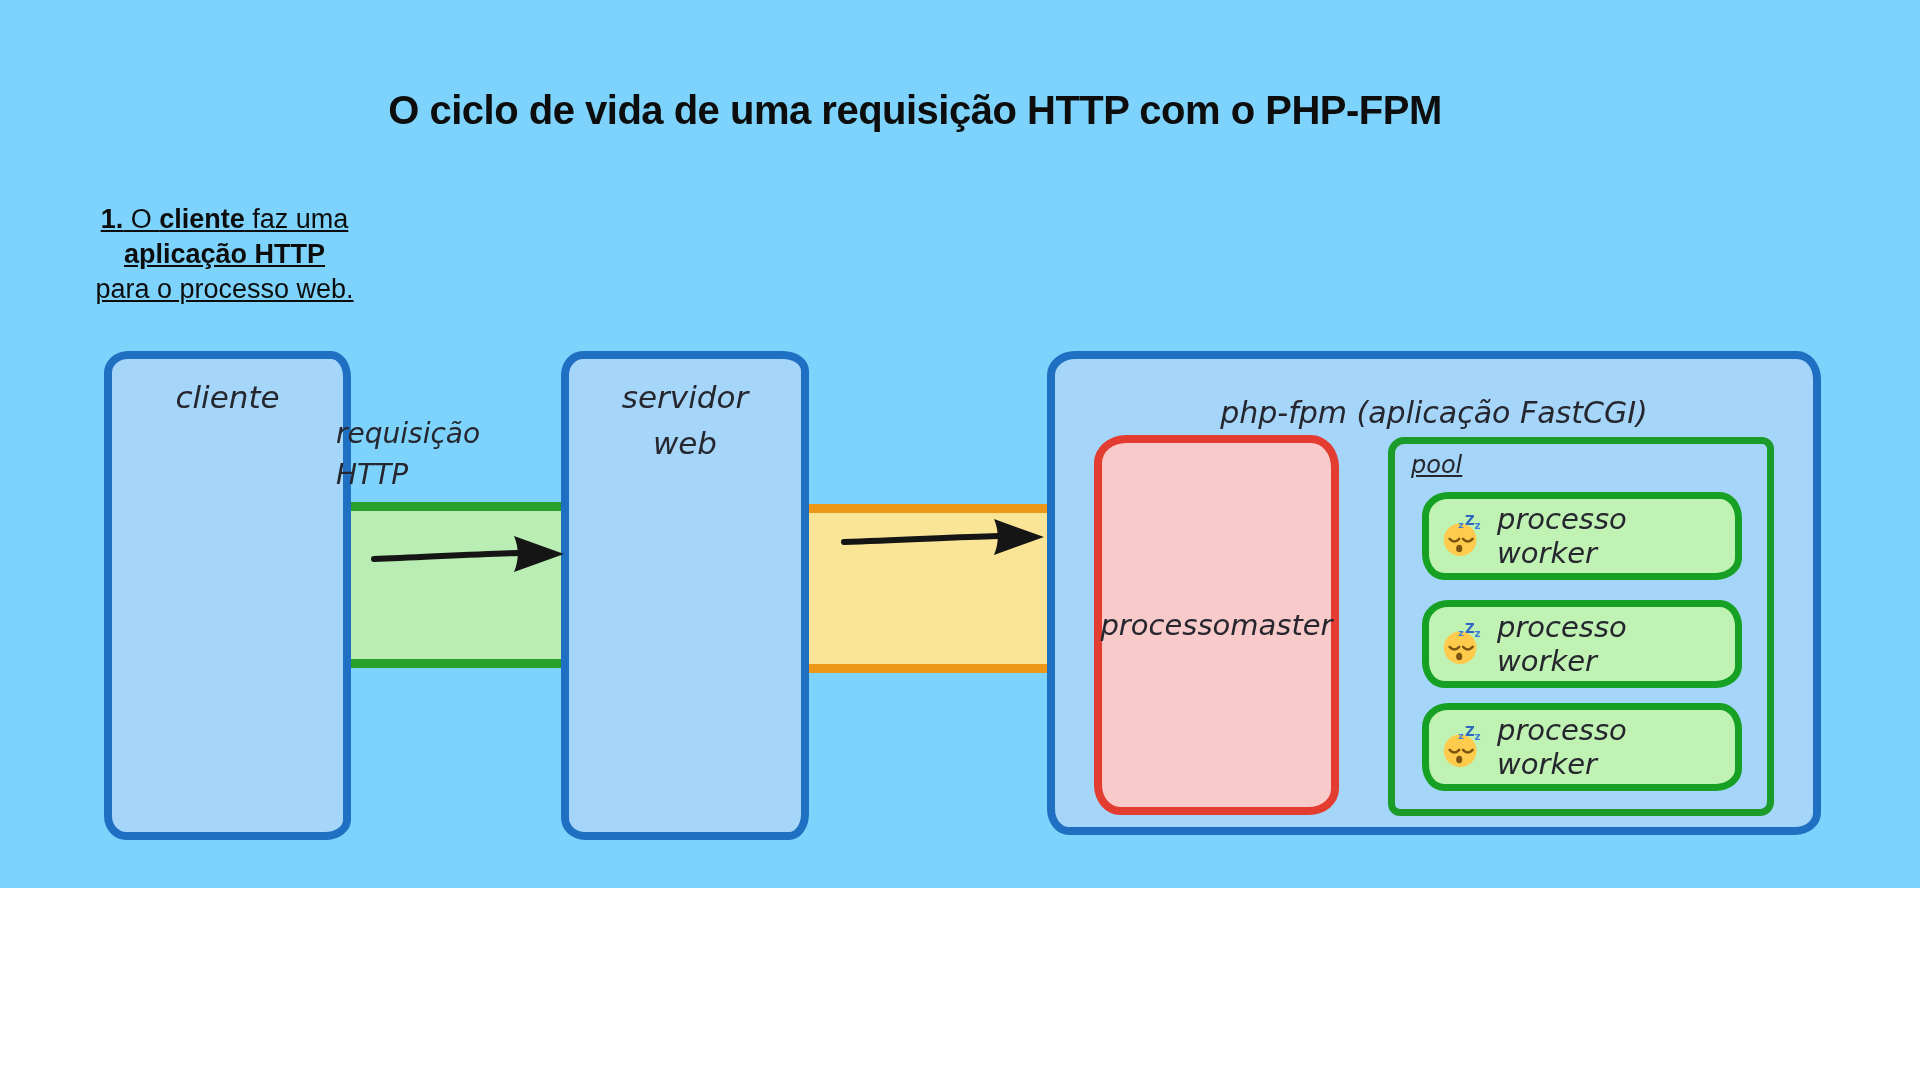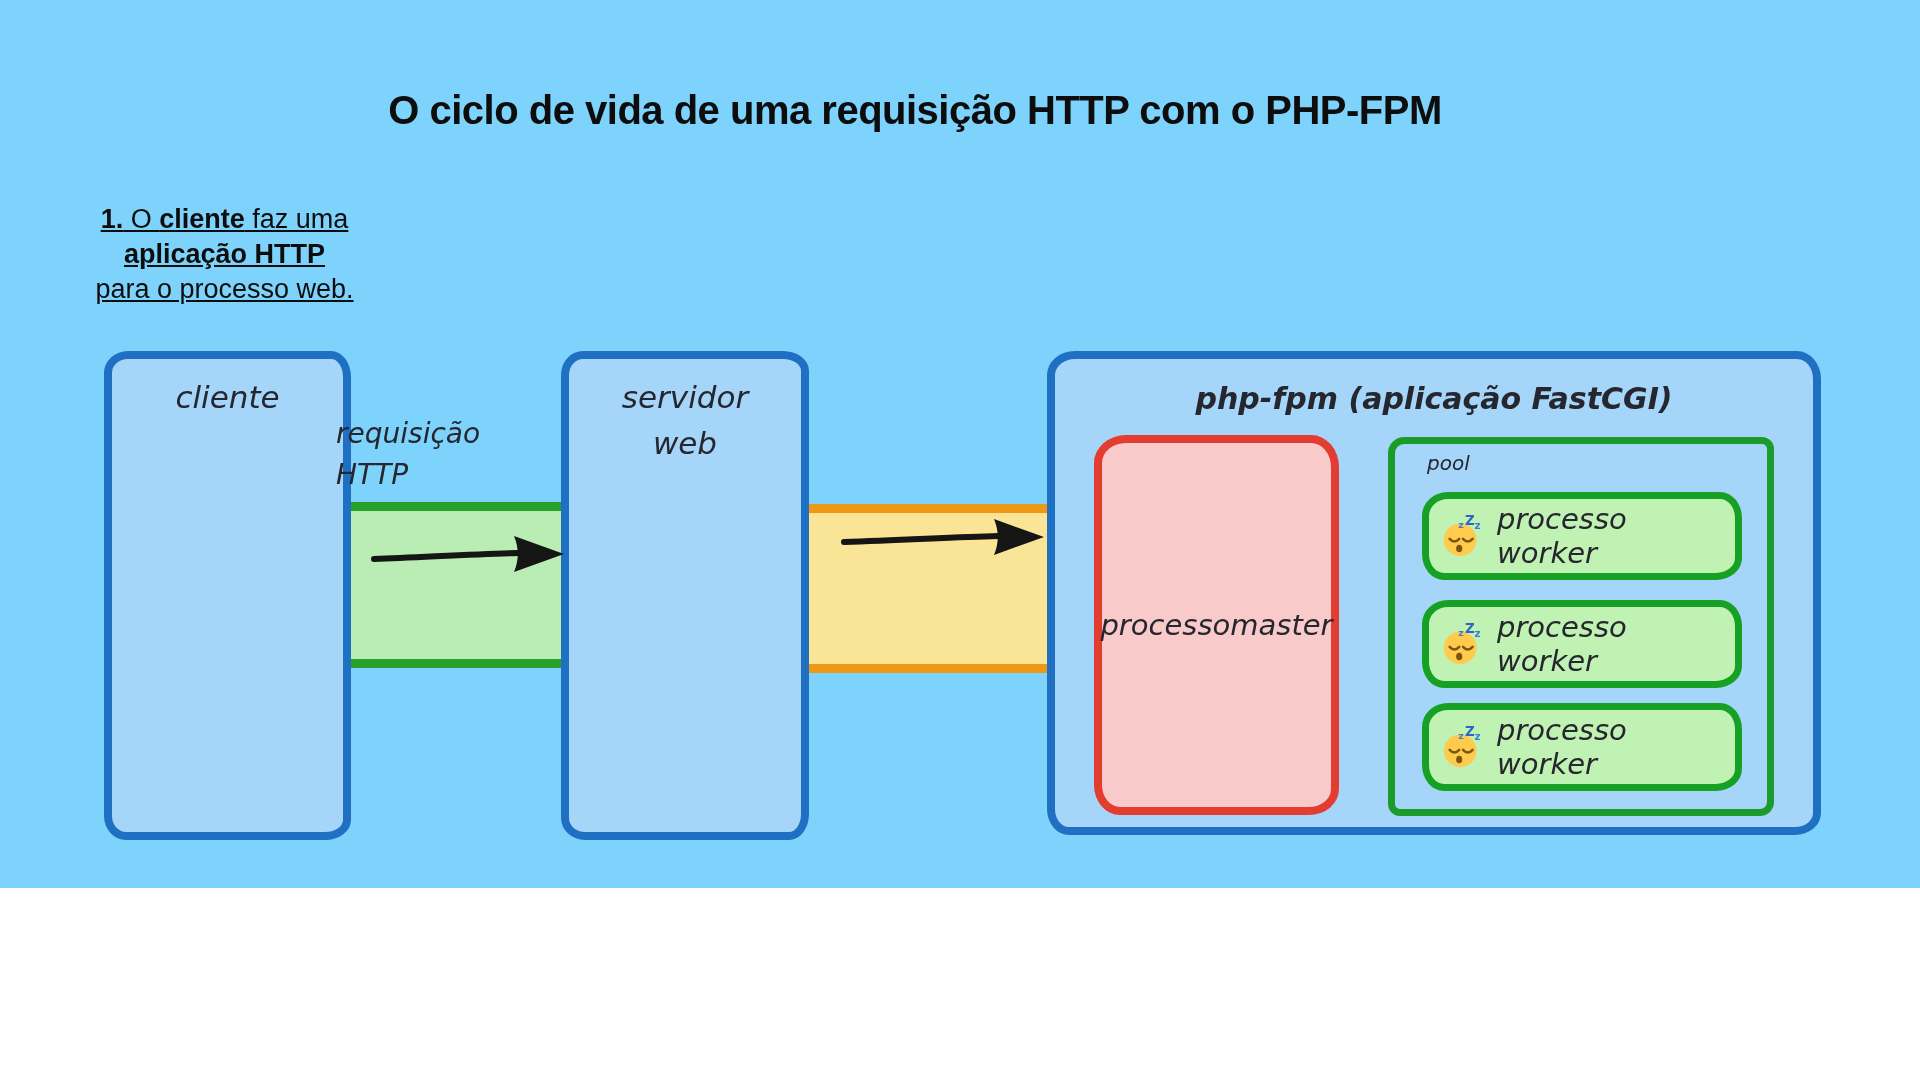--- a/index.html
+++ b/index.html
@@ -90,21 +90,21 @@
     border-radius: 24px 20px 26px 22px / 22px 26px 20px 24px;
   }
   .box-webserver {
     left: 561px; top: 351px; width: 248px; height: 489px;
     border-radius: 22px 26px 20px 24px / 24px 20px 26px 22px;
   }
   .box-phpfpm {
     left: 1047px; top: 351px; width: 774px; height: 484px;
     border-radius: 28px 24px 26px 22px / 24px 28px 22px 26px;
   }
-  .box-phpfpm .box-label { font-size: 30px; padding-top: 17px; font-weight: bold; }
+  .box-phpfpm .box-label { font-size: 30px; padding-top: 31px; }
 
   
   .box-master {
     position: absolute;
     left: 39px; top: 76px;            
     width: 245px; height: 380px;
     background: #f8caca;
     border: 8px solid #e33c31;
     border-radius: 32px 28px 30px 26px / 28px 32px 26px 30px;
     display: flex;
@@ -118,22 +118,23 @@
   
   .box-pool {
     position: absolute;
     left: 333px; top: 78px;           
     width: 386px; height: 379px;
     border: 7px solid #1b9c2a;
     border-radius: 16px 12px 14px 12px;
   }
   .pool-label {
     position: absolute;
-    left: 32px; top: 7px;
-    font-size: 20px;
+    left: 16px; top: 7px;
+    font-size: 24px;
+    text-decoration: underline;
   }
 
   .worker {
     position: absolute;
     left: 27px; width: 320px; height: 88px;
     background: #c0f2b4;
     border: 7px solid #17a124;
     border-radius: 26px 22px 26px 22px / 24px 26px 22px 26px;
     display: flex;
     align-items: center;

